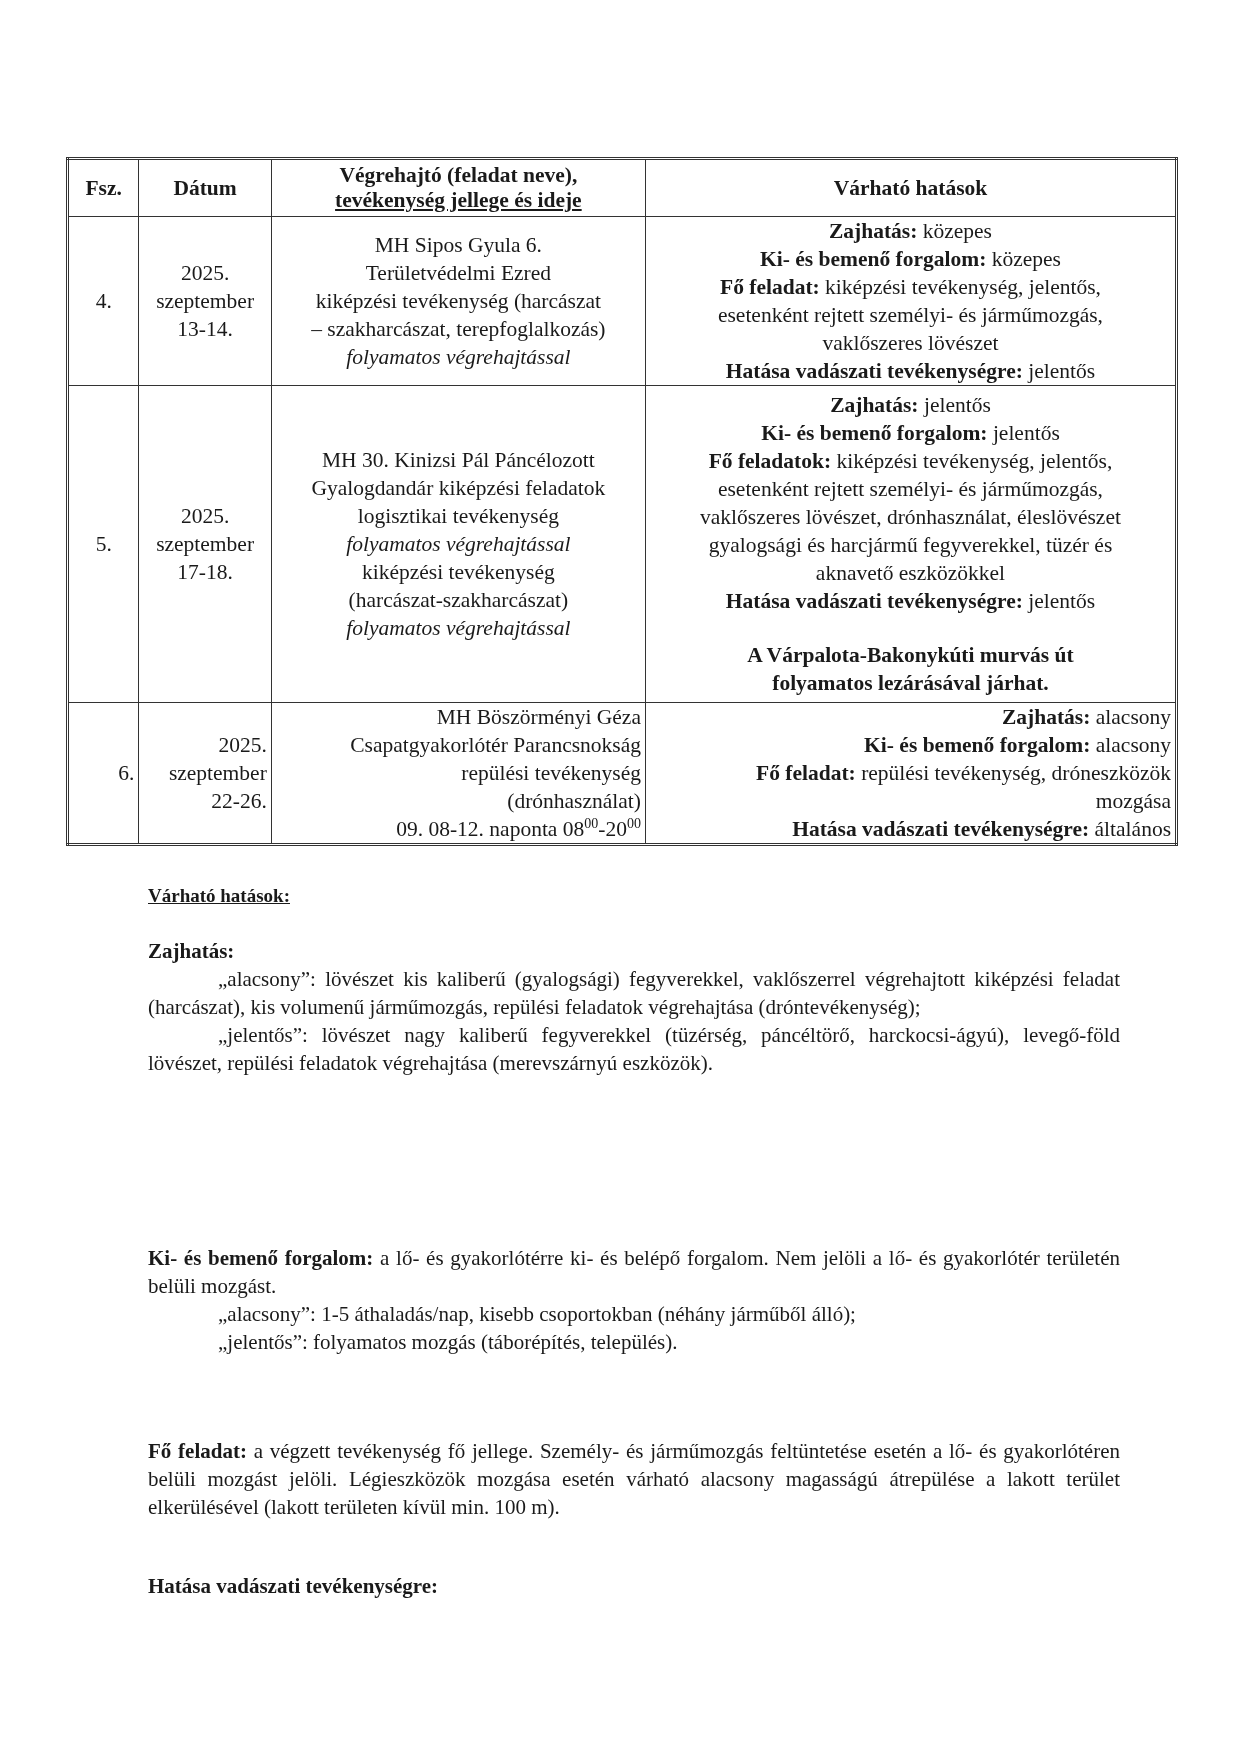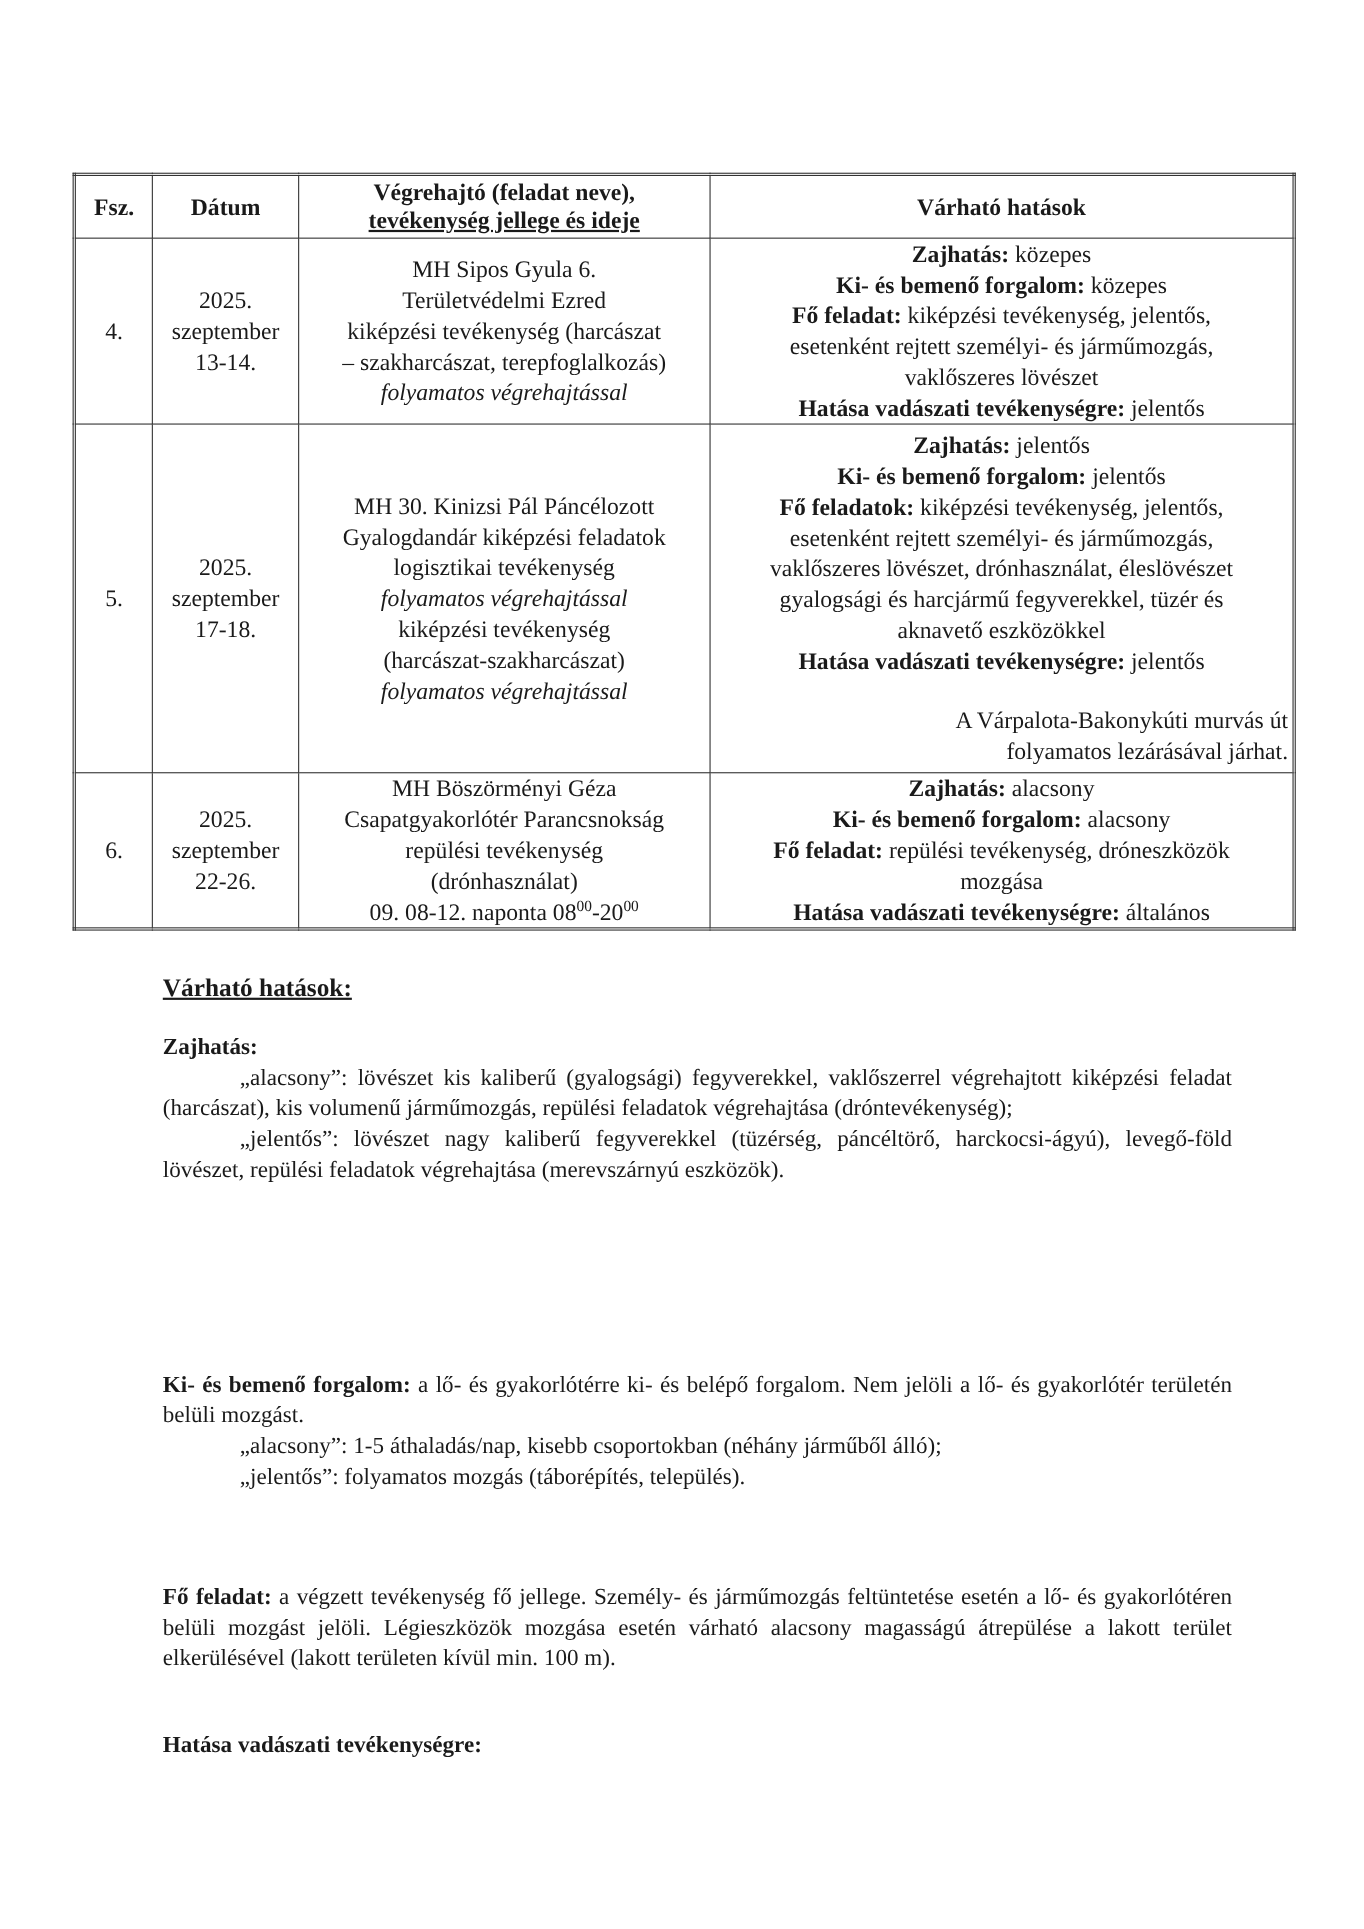--- a/index.html
+++ b/index.html
@@ -22,33 +22,33 @@
     padding: 0 4px;
   }
   .tbl th { font-weight: bold; height: 56px; line-height: 25px; }
   .col-fsz { width: 62px; }
   .col-date { width: 124px; }
   .col-exec { width: 370px; }
   .col-fx { width: 530px; }
   .hdr-underline { text-decoration: underline; }
   .row4 td { height: 168px; }
   .row5 td { height: 316px; margin-top: 28px; }
-  .row6 td { height: 140px; }
+  .row6 td { height: 140px; text-align: right; }
   .it { font-style: italic; }
   .b { font-weight: bold; }
   .line { display: block; }
-  .closure { display: block; margin-top: 26px; font-weight: normal; text-align: right; }
+  .closure { display: block; margin-top: 26px; font-weight: bold; }
   sup { font-size: 14px; line-height: 0; }
 
   
   .body-text {
     position: absolute; left: 148px; width: 972px;
     font-size: 21px; line-height: 28px; text-align: justify;
   }
-  .heading-main { position: absolute; left: 148px; top: 873px; font-size: 23px; font-weight: bold; text-decoration: underline; }
+  .heading-main { position: absolute; left: 148px; top: 873px; font-size: 19px; font-weight: bold; text-decoration: underline; }
   .sec-title { font-weight: bold; }
   .indent { text-indent: 70px; }
   .indent-block { padding-left: 70px; }
   p { margin: 0; }
 </style>
 </head>
 <body>
 
 <div class="page">
 

